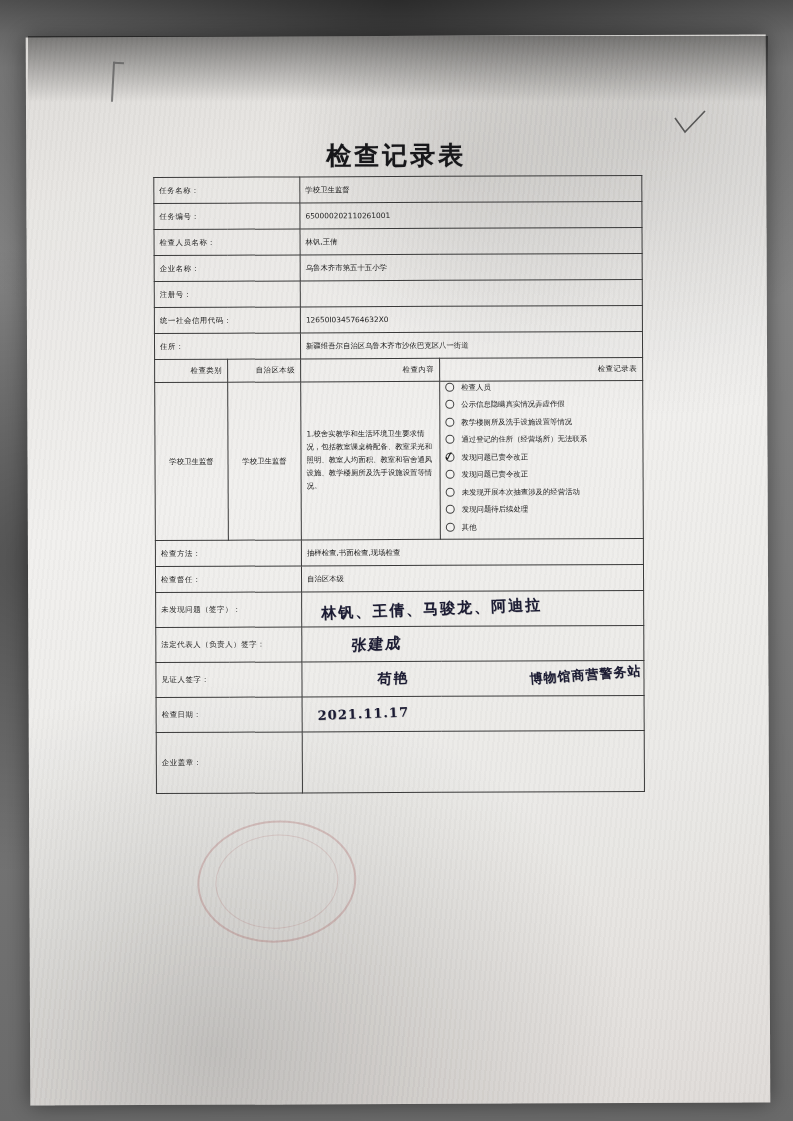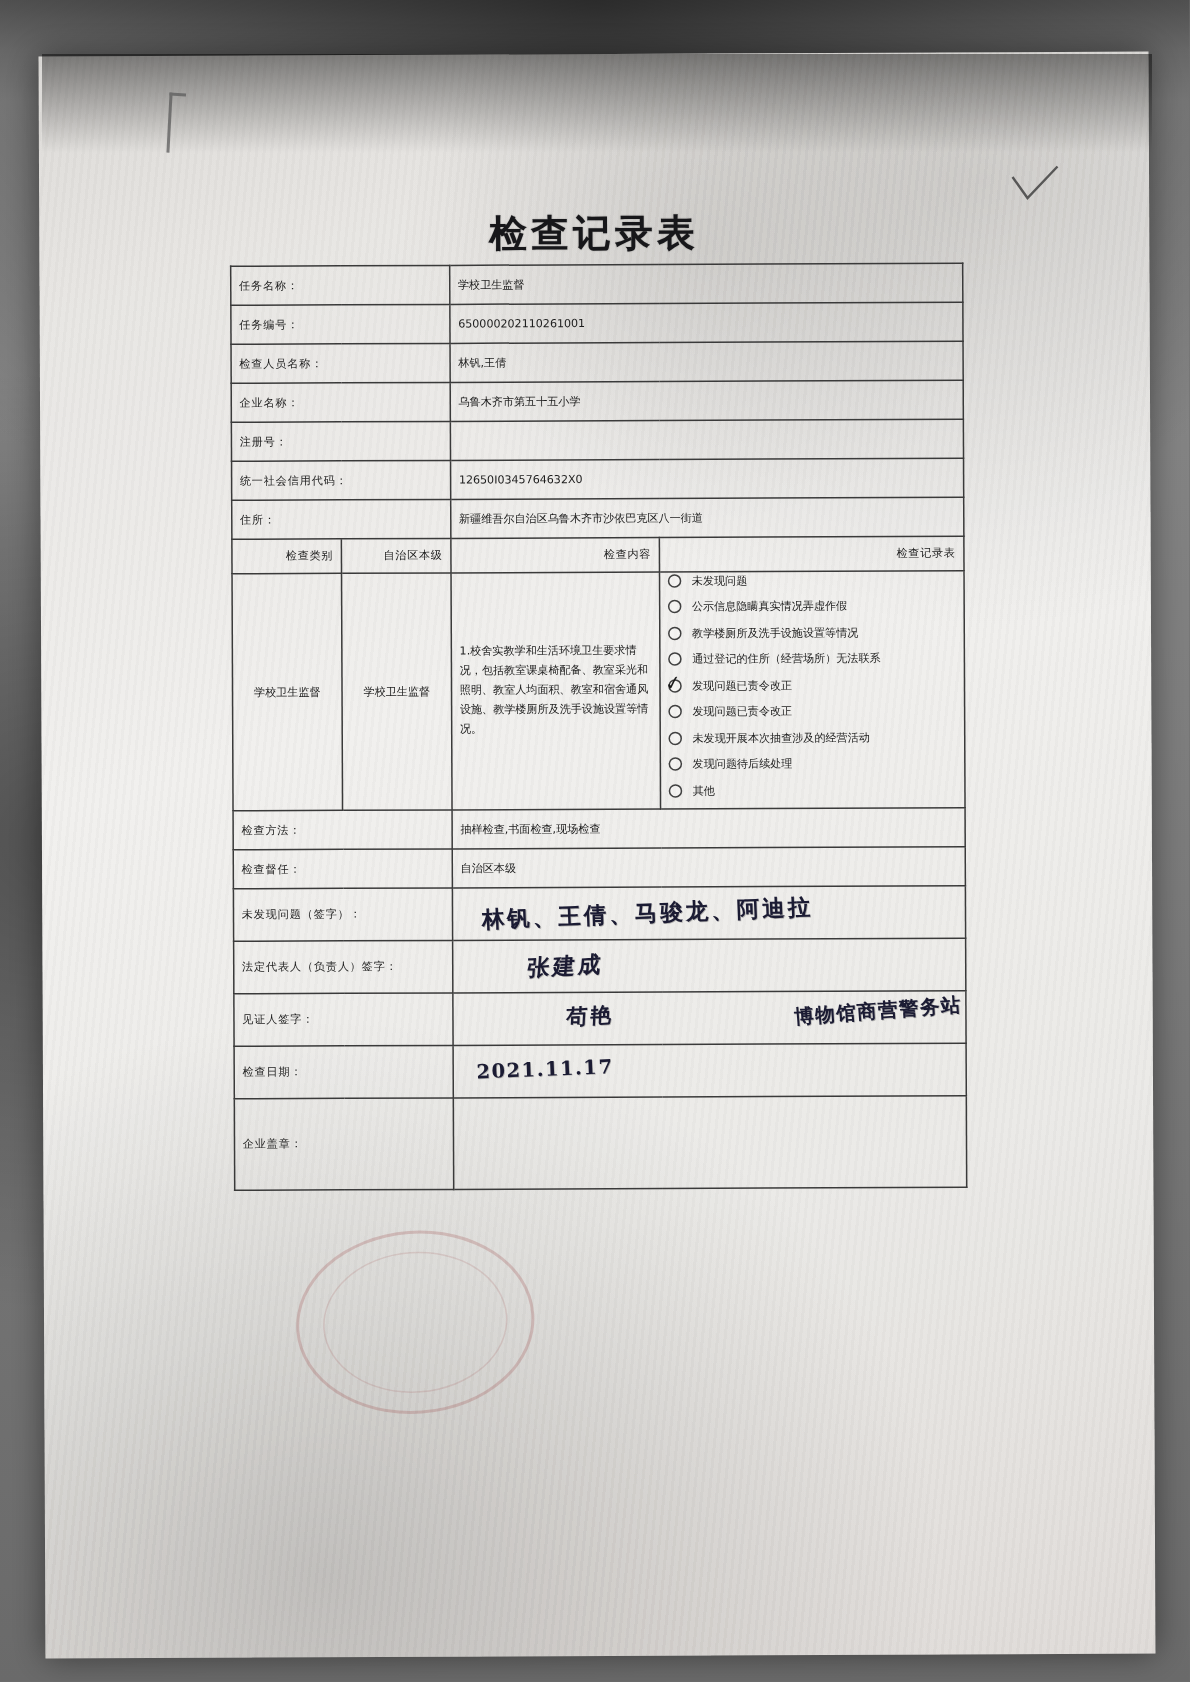--- a/index.html
+++ b/index.html
@@ -277,21 +277,21 @@
       <td>检查记录表</td>
     </tr>
 
     <tr>
       <td class="cat-cell">学校卫生监督</td>
       <td class="item-cell">学校卫生监督</td>
       <td class="content-cell">1.校舍实教学和生活环境卫生要求情况，包括教室课桌椅配备、教室采光和照明、教室人均面积、教室和宿舍通风设施、教学楼厕所及洗手设施设置等情况。</td>
       <td class="result-cell">
         <div class="opt">
           <span class="box round"></span>
-          <span class="txt">未发现问题</span>
+          <span class="txt">检查人员</span>
         </div>
         <div class="opt">
           <span class="box round"></span>
           <span class="txt">公示信息隐瞒真实情况弄虚作假</span>
         </div>
         <div class="opt">
           <span class="box round"></span>
           <span class="txt">教学楼厕所及洗手设施设置等情况</span>
         </div>
         <div class="opt">

